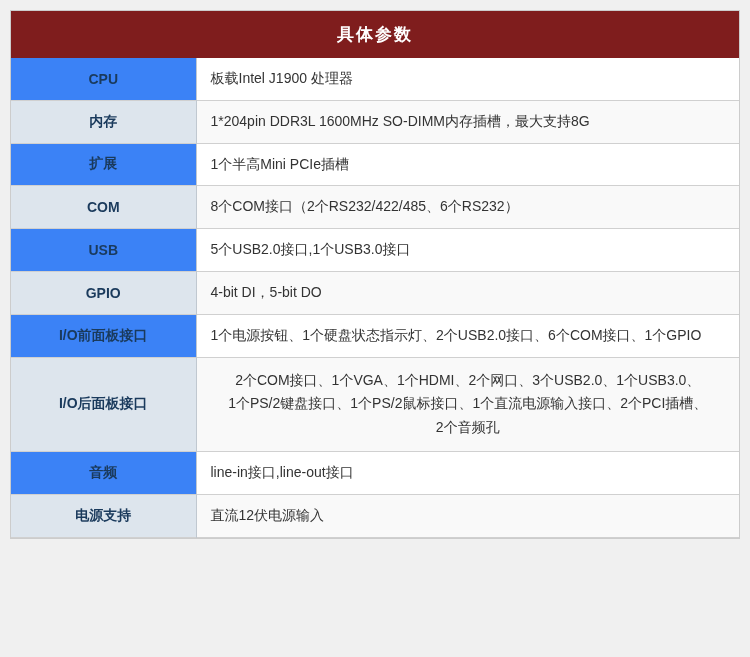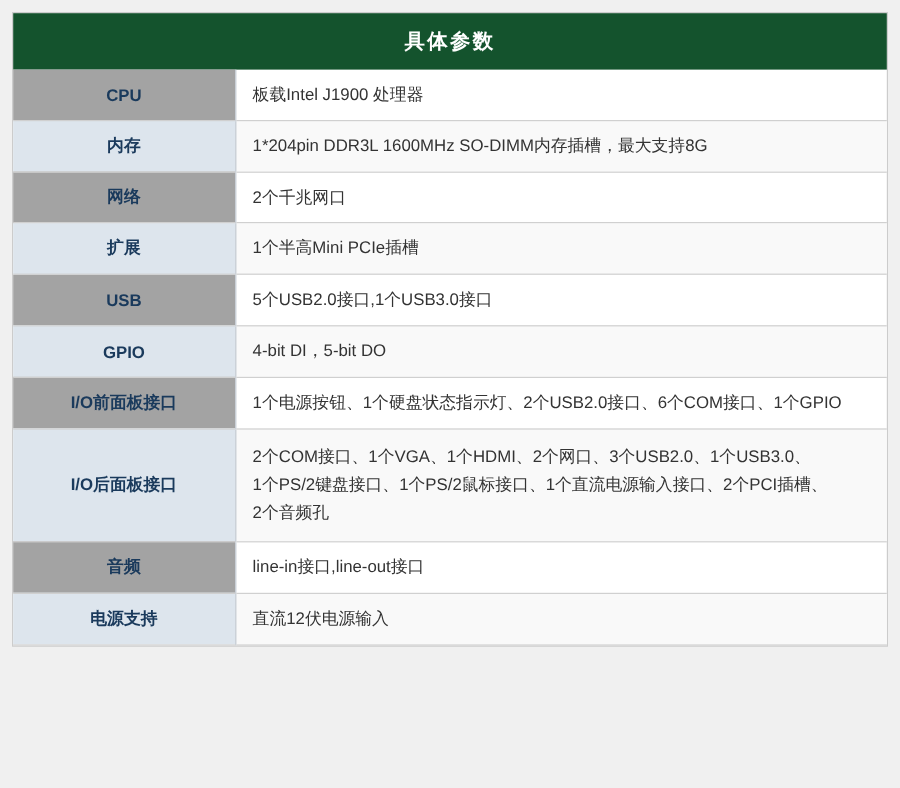--- a/index.html
+++ b/index.html
@@ -11,21 +11,21 @@
       padding: 10px;
       font-family: "Microsoft YaHei", "SimHei", Arial, sans-serif;
       font-size: 14px;
     }
     .table-container {
       width: 730px;
       border: 1px solid #ccc;
       background: #fff;
     }
     .table-title {
-      background: #14532d;
+      background: #7f1d1d;
       color: #fff;
       text-align: center;
       padding: 12px 16px;
       font-size: 17px;
       font-weight: bold;
       letter-spacing: 2px;
     }
     table {
       width: 100%;
       border-collapse: collapse;
@@ -33,64 +33,65 @@
     tr {
       border-bottom: 1px solid #d0d0d0;
     }
     td {
       padding: 9px 14px;
       vertical-align: middle;
       border-right: 1px solid #d0d0d0;
     }
     td:first-child {
       width: 185px;
-      background: #a3a3a3;
+      background: #3b82f6;
       text-align: center;
       font-weight: bold;
       color: #1a3a5c;
       border-right: 1px solid #c0c8d0;
     }
     td:last-child {
       border-right: none;
       color: #333;
       line-height: 1.7;
     }
     tr:nth-child(even) td:first-child {
       background: #dde5ed;
     }
     tr:nth-child(even) td:last-child {
       background: #f9f9f9;
     }
     .tall-row td {
       padding-top: 11px;
       padding-bottom: 11px;
+      text-align: center;
     }
   </style>
 </head>
 <body>
 
 <div class="table-container">
   <div class="table-title">具体参数</div>
   <table>
     <tbody id="table-body">
         <tr>
           <td>CPU</td>
           <td>板载Intel J1900 处理器</td>
         </tr>
         <tr>
           <td>内存</td>
           <td>1*204pin DDR3L 1600MHz SO-DIMM内存插槽，最大支持8G</td>
         </tr>
         <tr>
-          <td>网络</td>
-          <td>2个千兆网口</td>
+          <td>扩展</td>
+          <td>1个半高Mini PCIe插槽</td>
         </tr>
         <tr>
-          <td>扩展</td>
-          <td>1个半高Mini PCIe插槽</td>
+          <td>COM</td>
+          <td>8个COM接口（2个RS232/422/485、6个RS232）</td>
         </tr>
         <tr>
           <td>USB</td>
           <td>5个USB2.0接口,1个USB3.0接口</td>
         </tr>
         <tr>
           <td>GPIO</td>
           <td>4-bit DI，5-bit DO</td>
         </tr>
         <tr>

